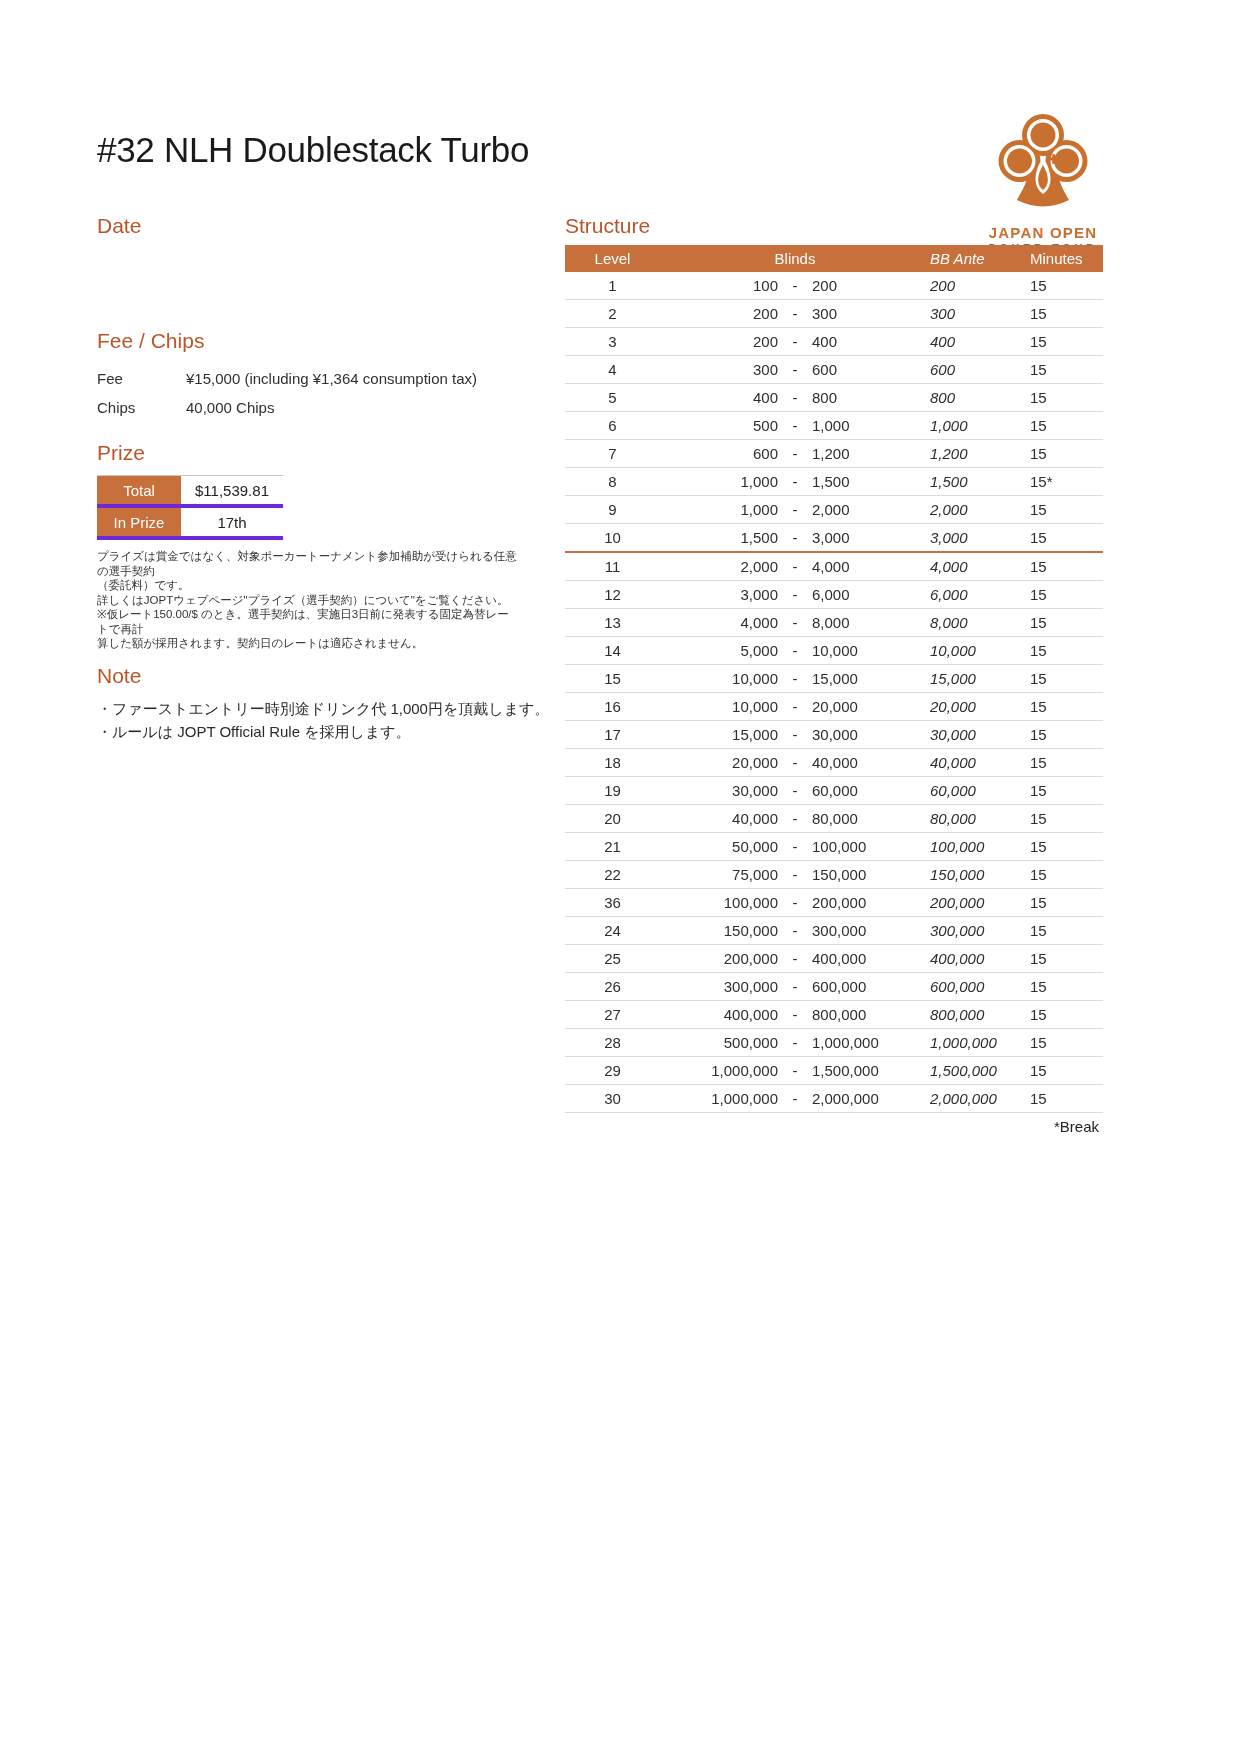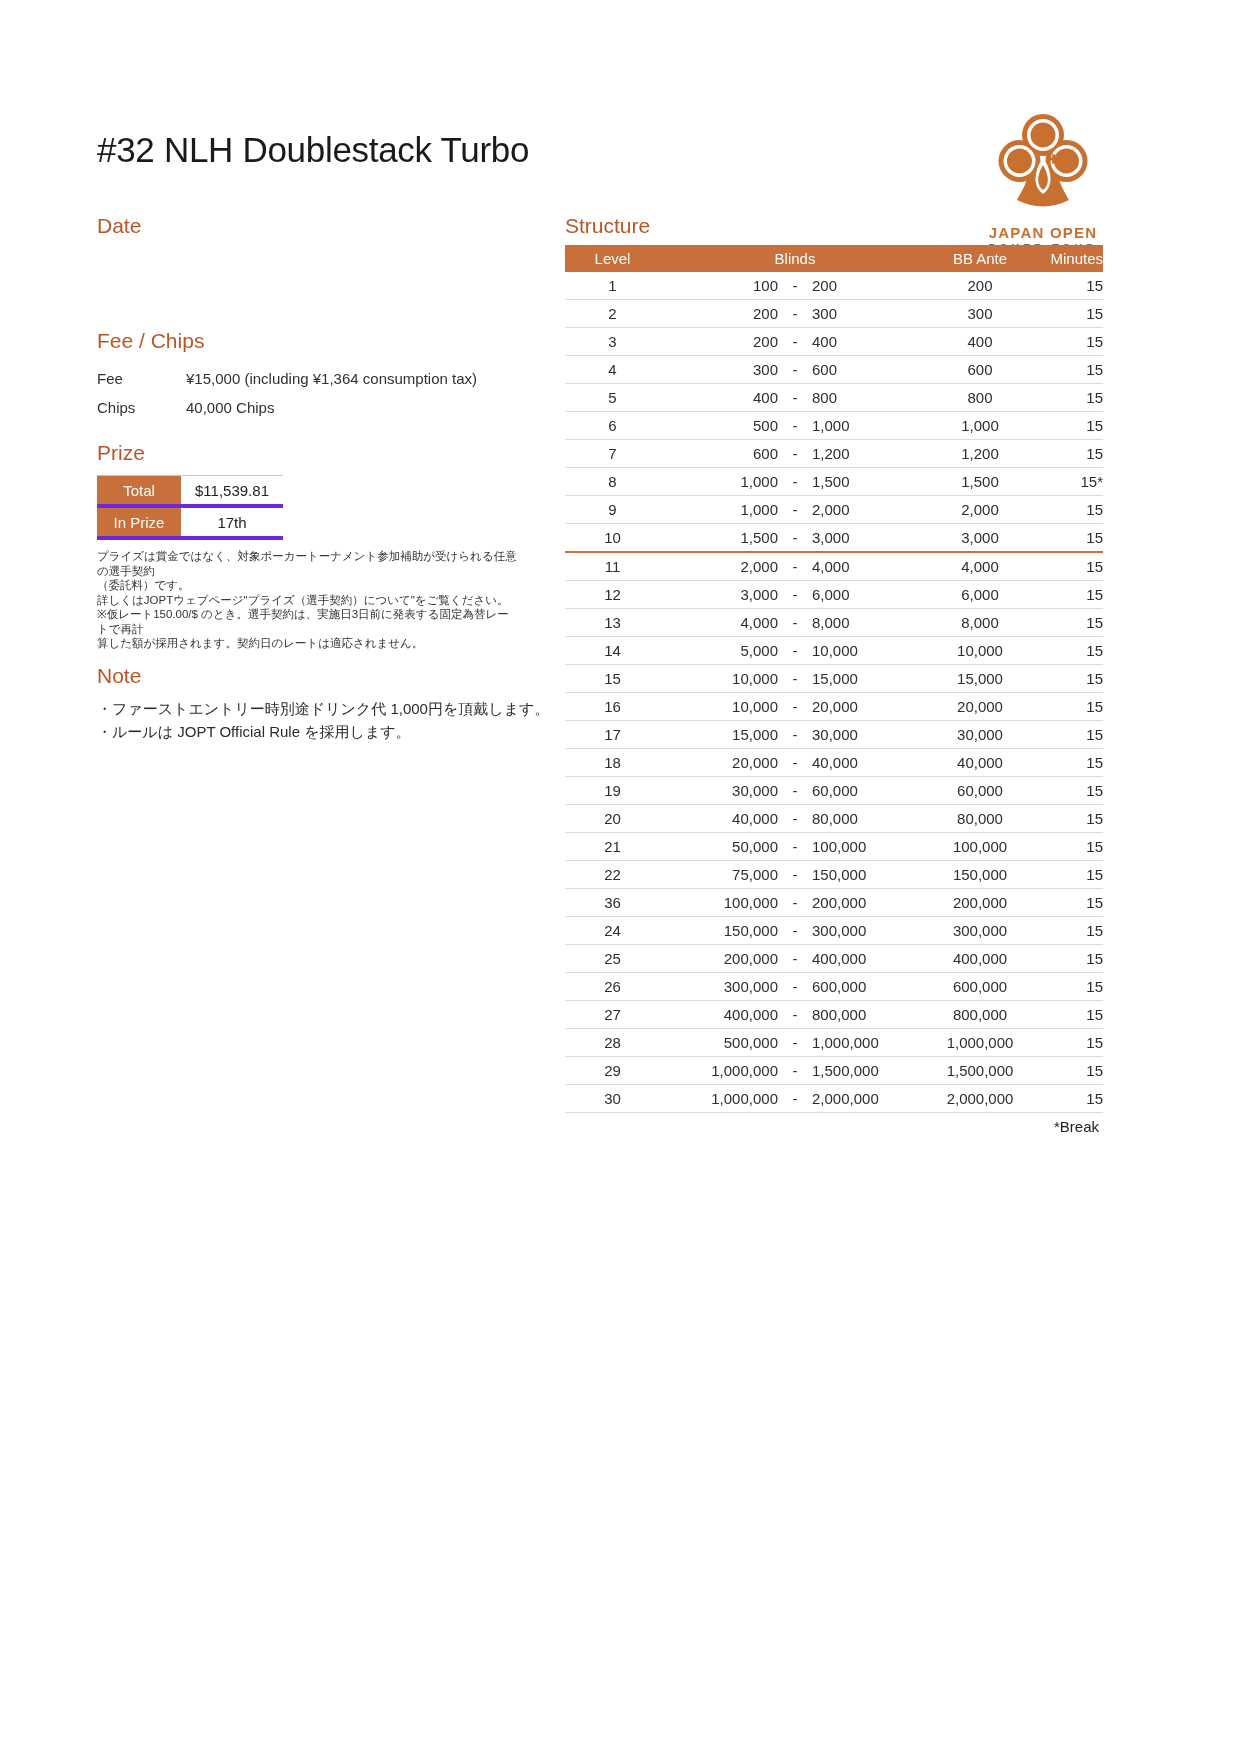--- a/index.html
+++ b/index.html
@@ -47,22 +47,22 @@
   }
   
   .note-sec{position:absolute;left:97px;top:664px;width:460px;}
   .note-items{margin-top:9px;font-size:15px;line-height:23px;color:#2b2b2b;}
   
   .structure-h{position:absolute;left:565px;top:214px;}
   .structure{position:absolute;left:565px;top:245px;width:538px;font-size:15px;}
   .shead{display:flex;background:var(--accent-fill);color:#fff;height:27px;align-items:center;}
   .c-level{width:95px;text-align:center;}
   .c-blinds{width:270px;}
-  .c-ante{width:100px;text-align:center;}
-  .c-mins{width:73px;text-align:right;}
+  .c-ante{width:100px;font-style:italic;}
+  .c-mins{width:73px;text-align:left;}
   .shead .c-blinds{text-align:center;}
   .srow{display:flex;height:27px;align-items:center;border-bottom:1px solid #dcdcdc;color:#2e2e2e;}
   .srow.regclose{border-bottom:2.5px solid var(--accent-fill);}
   .srow .c-blinds{display:flex;}
   .sb{flex:1;text-align:right;}
   .dash{width:34px;text-align:center;}
   .bb{flex:1;text-align:left;}
   .sfoot{position:absolute;left:565px;top:1118px;width:538px;text-align:right;padding-right:4px;box-sizing:border-box;font-size:15px;color:#222;}
 </style>
 </head>

